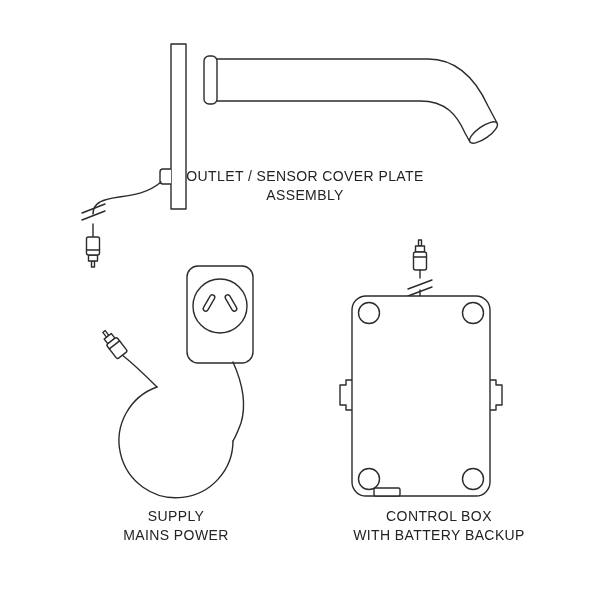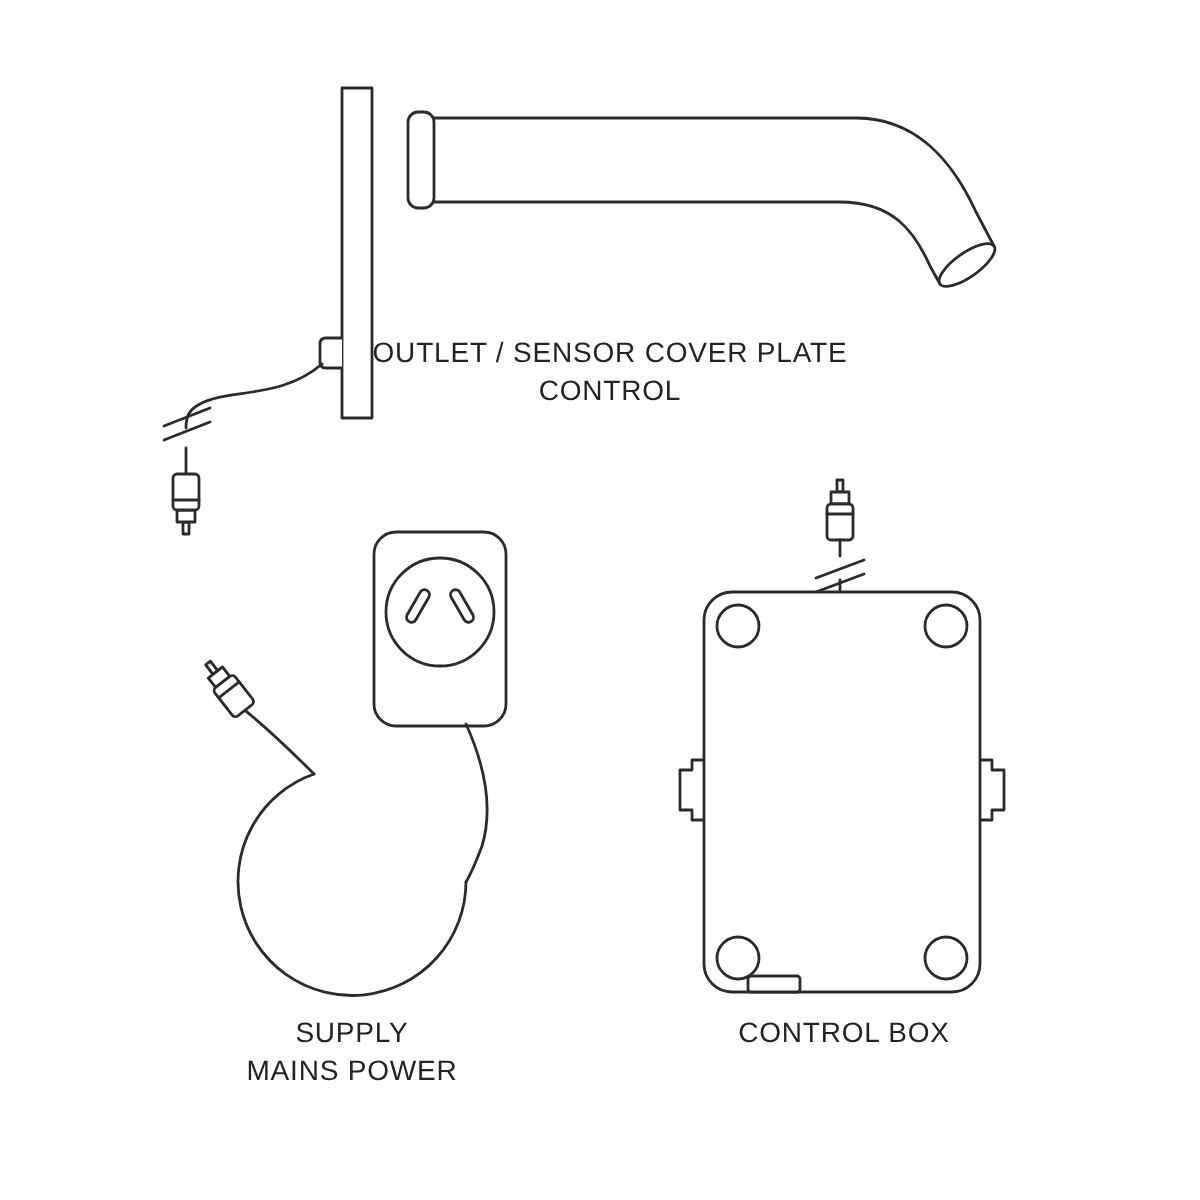--- a/index.html
+++ b/index.html
@@ -102,25 +102,26 @@
       <circle cx="369" cy="313" r="10.5" class="filled"></circle>
       <circle cx="473" cy="313" r="10.5" class="filled"></circle>
       <circle cx="369" cy="479" r="10.5" class="filled"></circle>
       <circle cx="473" cy="479" r="10.5" class="filled"></circle>
       <rect x="374" y="488" width="26" height="8" rx="1.5" class="filled"></rect>
     </g>
   </svg>
 
   <div class="part-label" style="left:145px; top:167px; width:320px;">
     <div>OUTLET / SENSOR COVER PLATE</div>
-    <div>CONTROL</div>
+    <div>ASSEMBLY</div>
   </div>
 
   <div class="part-label" style="left:66px; top:507px; width:220px;">
     <div>SUPPLY</div>
     <div>MAINS POWER</div>
   </div>
 
-  <div class="part-label" style="left:302px; top:507px; width:240px;">
+  <div class="part-label" style="left:319px; top:507px; width:240px;">
     <div>CONTROL BOX</div>
+    <div>WITH BATTERY BACKUP</div>
   </div>
 
 </div>
 
 </body></html>

